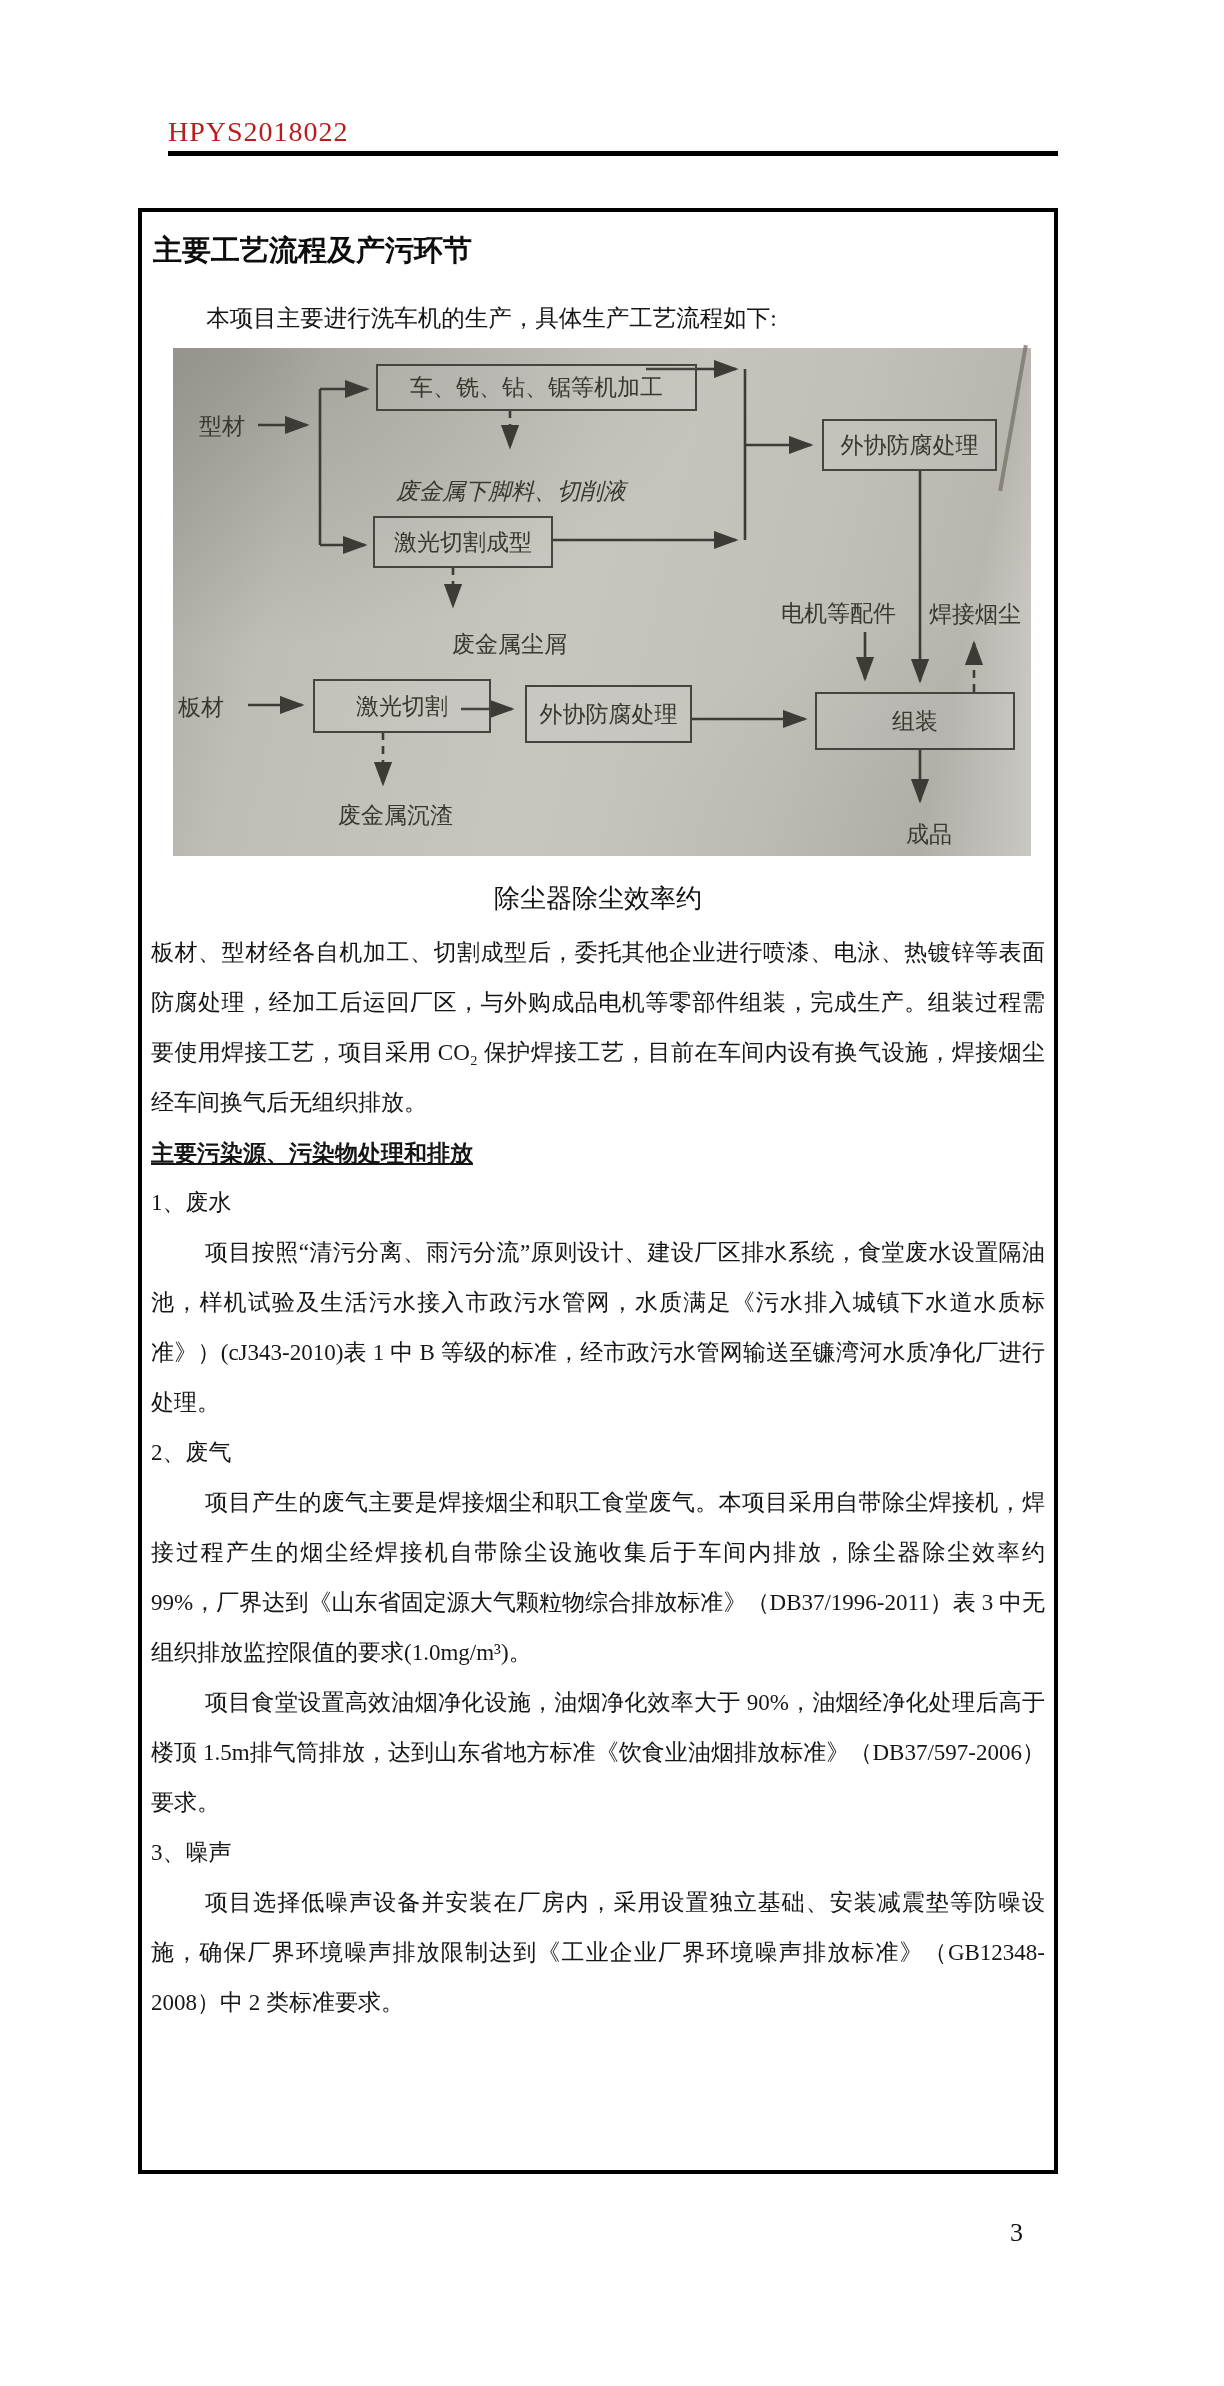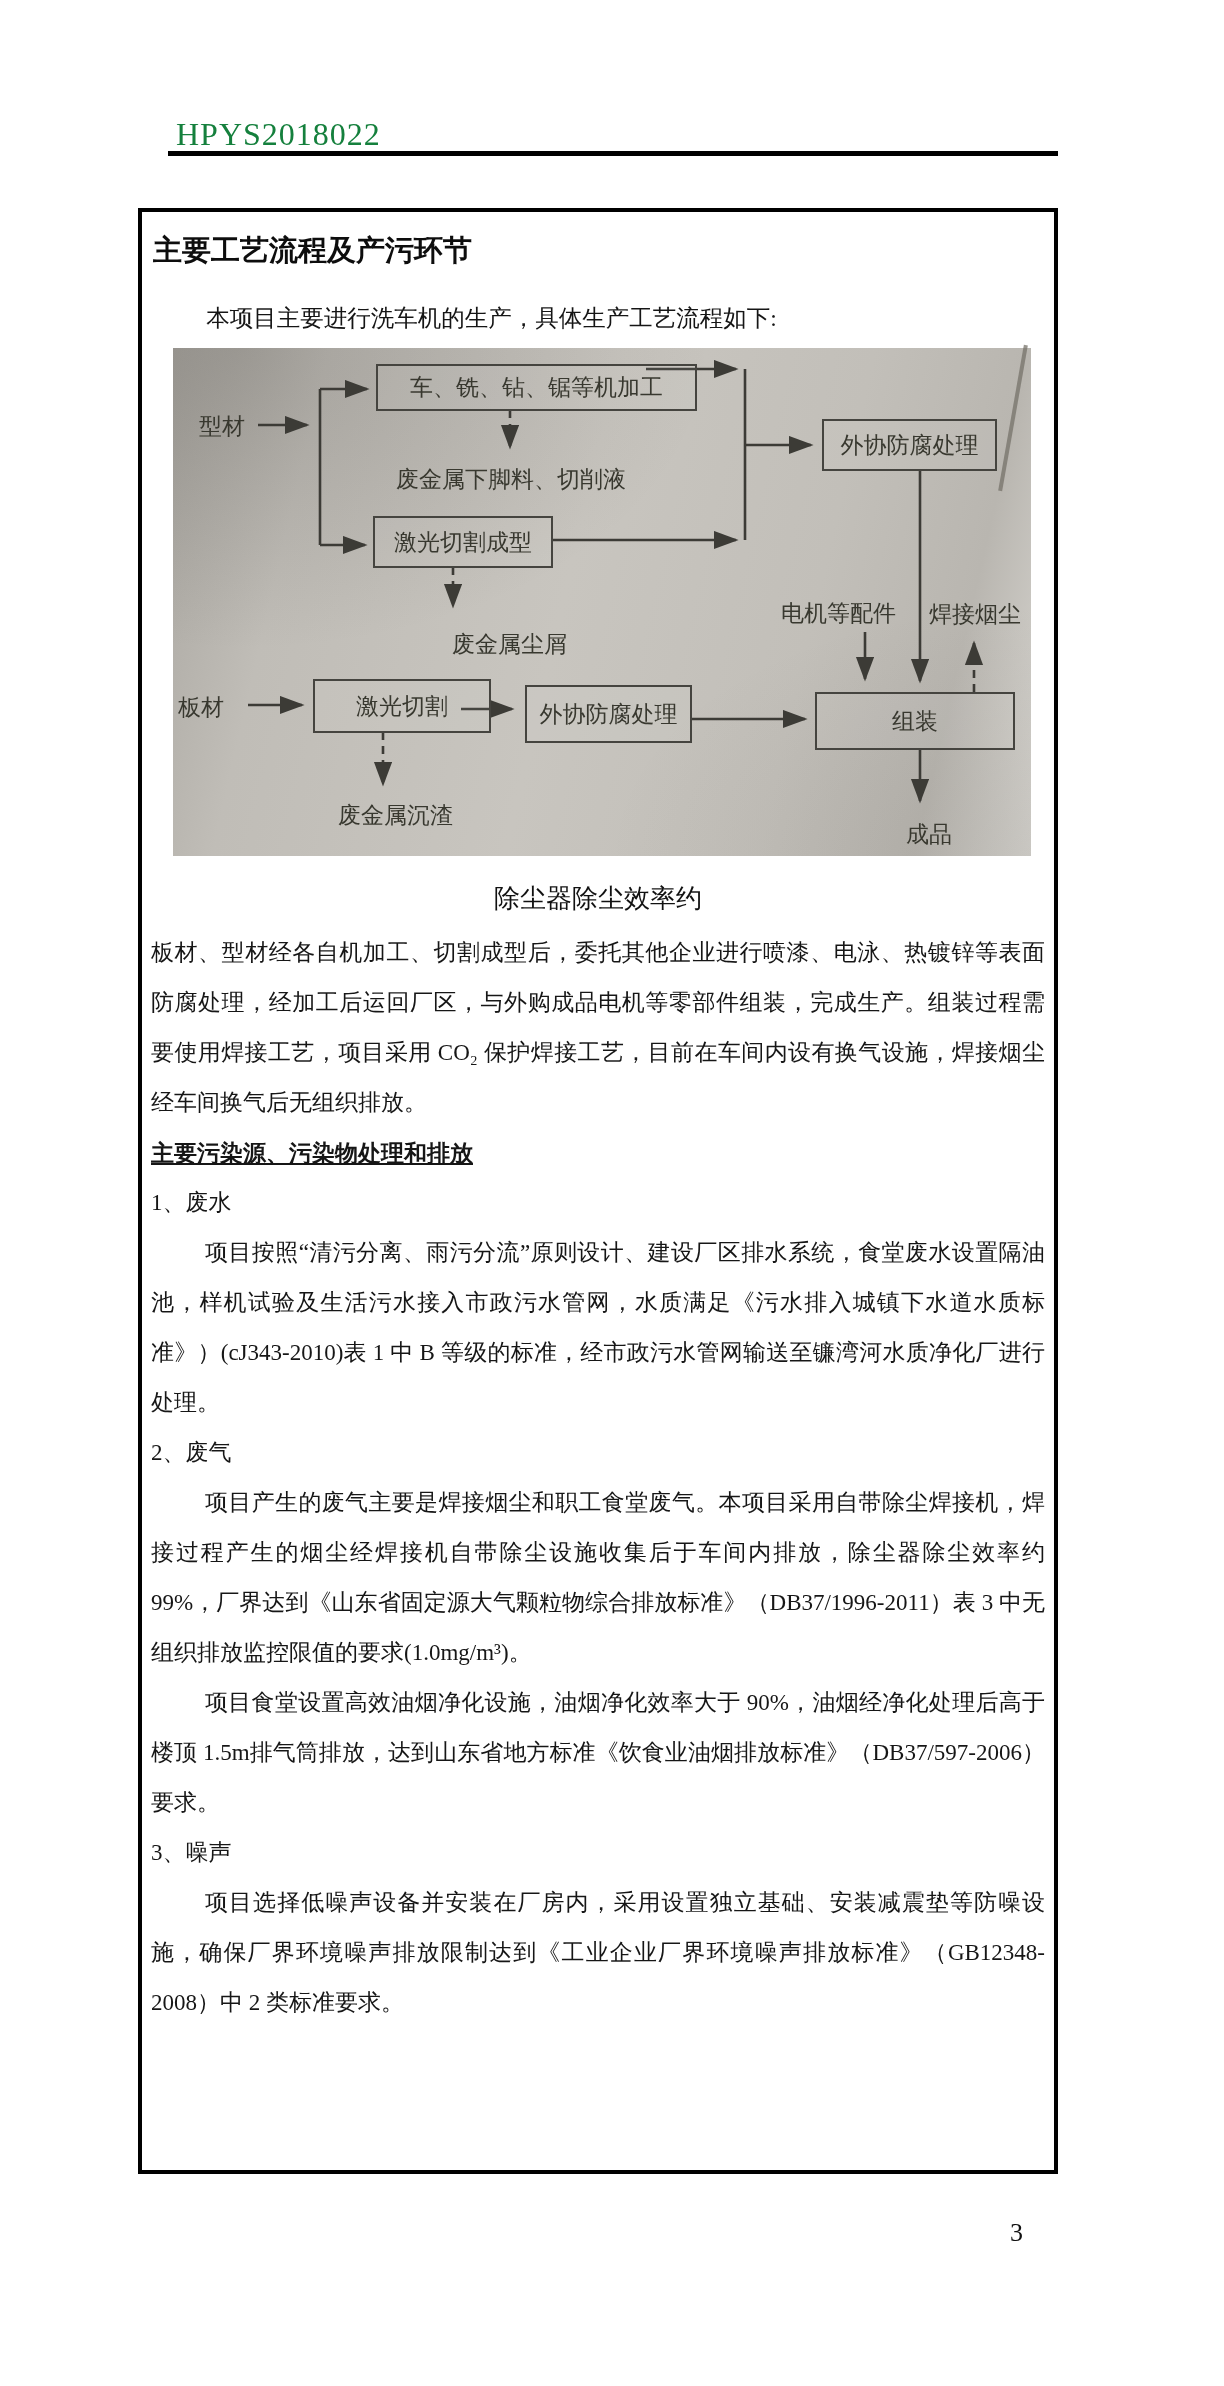--- a/index.html
+++ b/index.html
@@ -1,18 +1,18 @@
 <!DOCTYPE html>
 <html><head>
 <meta charset="utf-8">
 <style>
   html,body{margin:0;padding:0;background:#fff;}
   .page{position:relative;width:1224px;height:2386px;background:#ffffff;
         font-family:"Liberation Serif","DejaVu Serif",serif;color:#151515;overflow:hidden;}
-  .header-code{position:absolute;left:176px;top:116px;font-size:32px;letter-spacing:1px;color:#15803d;}
+  .header-code{position:absolute;left:168px;top:116px;font-size:28px;letter-spacing:1px;color:#b91c1c;}
   .header-rule{position:absolute;left:168px;top:151px;width:890px;height:5px;background:#000;}
   .frame{position:absolute;left:138px;top:208px;width:920px;height:1966px;
          border:4px solid #000;box-sizing:border-box;padding:0 9px;}
   .title1{font-family:"Liberation Sans","DejaVu Sans",sans-serif;font-weight:bold;
           font-size:29px;line-height:40px;margin:18px 0 0 2px;color:#0d0d0d;}
   .intro{font-size:23.5px;line-height:48px;margin:24px 0 0;text-indent:2.35em;}
   
   .photo{position:relative;margin:6px 0 0 22px;width:858px;height:508px;
          background:
            radial-gradient(ellipse at 8% 0%, rgba(55,52,48,.20), rgba(0,0,0,0) 42%),
@@ -81,21 +81,21 @@
 
       <div class="fnode" style="left:203px;top:16px;width:321px;height:47px;">车、铣、钻、锯等机加工</div>
       <div class="fnode" style="left:200px;top:168px;width:180px;height:52px;">激光切割成型</div>
       <div class="fnode" style="left:649px;top:71px;width:175px;height:52px;">外协防腐处理</div>
       <div class="fnode" style="left:140px;top:331px;width:178px;height:54px;">激光切割</div>
       <div class="fnode" style="left:352px;top:337px;width:167px;height:58px;">外协防腐处理</div>
       <div class="fnode" style="left:642px;top:344px;width:200px;height:58px;font-family:Liberation Serif, serif;">组装</div>
 
       <div class="flabel" style="left:26px;top:63px;">型材</div>
       <div class="flabel" style="left:5px;top:344px;">板材</div>
-      <div class="flabel" style="left:223px;top:116px;">废金属下脚料、切削液</div>
+      <div class="flabel" style="left:223px;top:128px;font-style:italic;">废金属下脚料、切削液</div>
       <div class="flabel" style="left:238px;top:281px;margin-left:41px;">废金属尘屑</div>
       <div class="flabel" style="left:165px;top:452px;">废金属沉渣</div>
       <div class="flabel" style="left:608px;top:250px;">电机等配件</div>
       <div class="flabel" style="left:756px;top:251px;">焊接烟尘</div>
       <div class="flabel" style="left:733px;top:471px;">成品</div>
     </div>
 
     <div class="caption">除尘器除尘效率约</div>
 
     <div class="bodytext">

